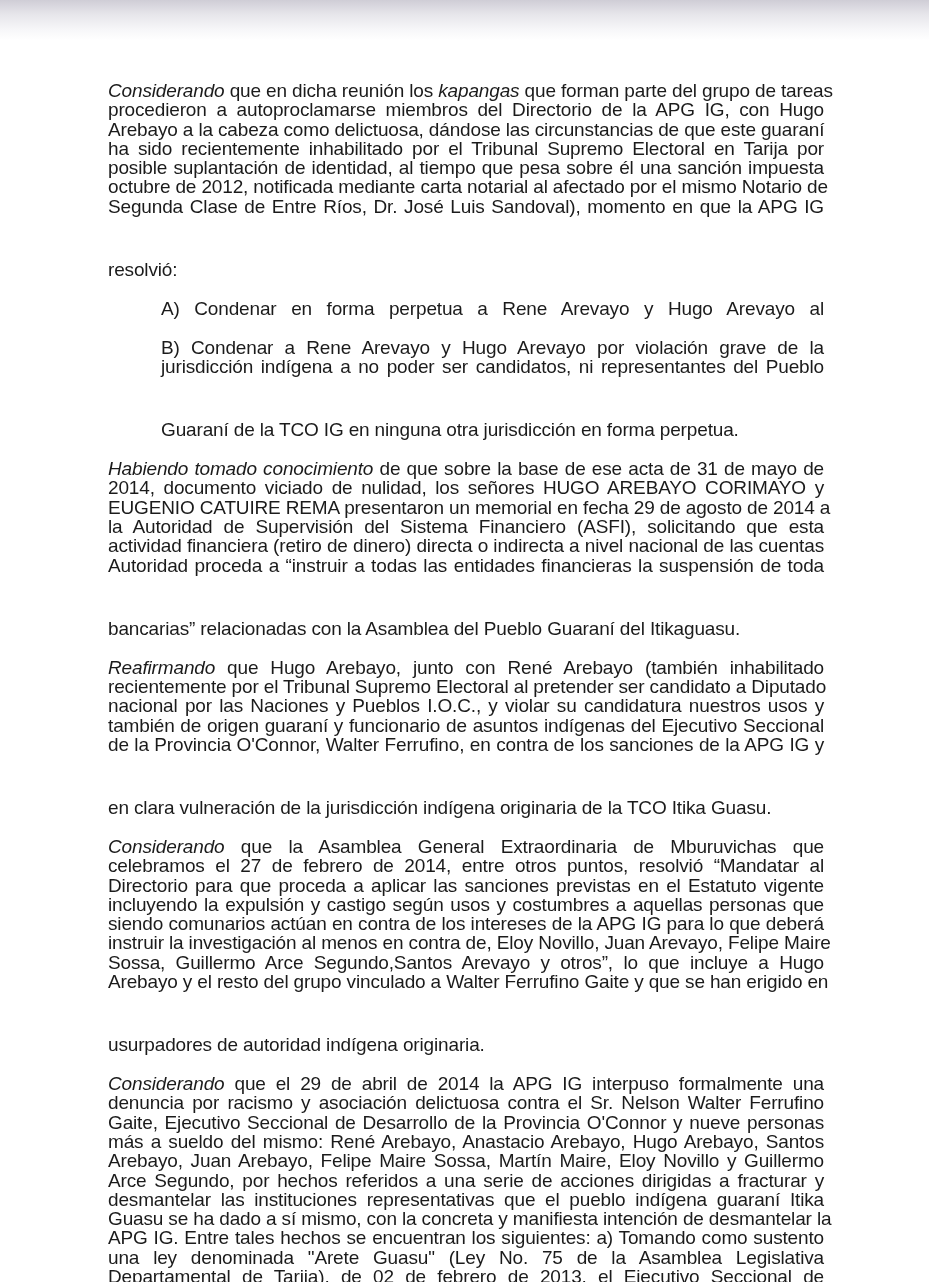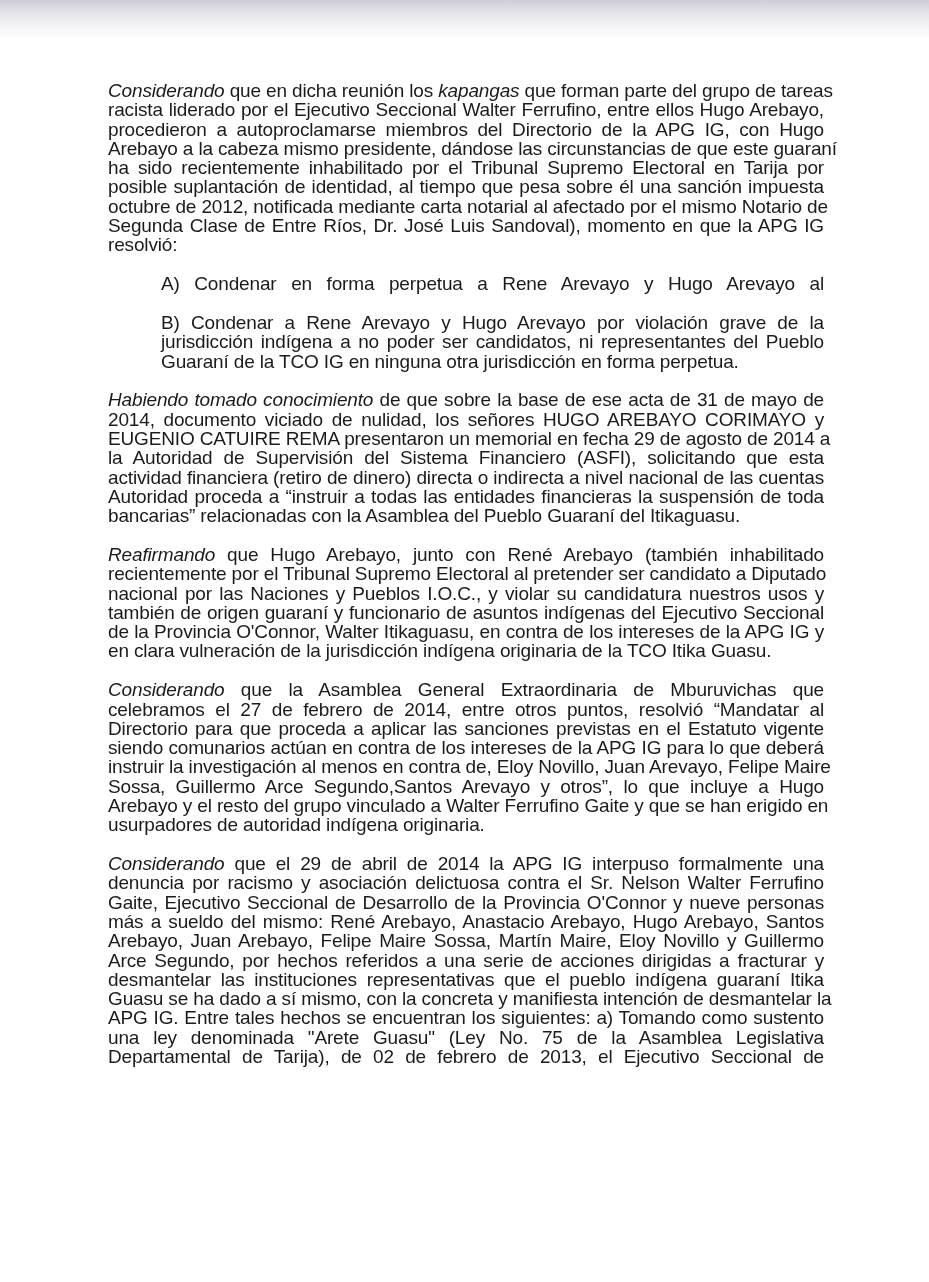--- a/index.html
+++ b/index.html
@@ -17,36 +17,35 @@
   .page {
     position: absolute; left: 108px; top: 81px; width: 716px;
     font-size: 19px; line-height: 19.3px;
     letter-spacing: -0.15px;
   }
   .para { margin: 0 0 19.5px 0; }
   .line {
     display: block; text-align: justify; text-align-last: justify;
     white-space: nowrap; height: 19.3px;
   }
-  .line.last { text-align-last: left; }
+  .line.last { text-align-last: left; margin-top: 44px; }
   .indent { margin-left: 53px; }
   .lead { font-style: italic; }
 </style>
 </head>
 <body>
 
 <div class="scan-shade"></div>
 
 <div class="page">
 
   <div class="para">
     <span class="line"><span class="lead">Considerando</span> <span>que en dicha reunión los </span><span class="lead">kapangas</span><span> que forman parte del grupo de tareas</span></span>
-    <span class="line">racista liderado por el Ejecutivo Seccional Walter Ferrufino, entre ellos Hugo Arebayo,</span>
     <span class="line">procedieron a autoproclamarse miembros del Directorio de la APG IG, con Hugo</span>
-    <span class="line">Arebayo a la cabeza mismo presidente, dándose las circunstancias de que este guaraní</span>
+    <span class="line">Arebayo a la cabeza como delictuosa, dándose las circunstancias de que este guaraní</span>
     <span class="line">ha sido recientemente inhabilitado por el Tribunal Supremo Electoral en Tarija por</span>
     <span class="line">posible suplantación de identidad, al tiempo que pesa sobre él una sanción impuesta</span>
     <span class="line">octubre de 2012, notificada mediante carta notarial al afectado por el mismo Notario de</span>
     <span class="line">Segunda Clase de Entre Ríos, Dr. José Luis Sandoval), momento en que la APG IG</span>
     <span class="line last">resolvió:</span>
   </div>
 
   <div class="para indent">
     <span class="line">A) Condenar en forma perpetua a Rene Arevayo y Hugo Arevayo al</span>
   </div>
@@ -65,28 +64,29 @@
     <span class="line">actividad financiera (retiro de dinero) directa o indirecta a nivel nacional de las cuentas</span>
     <span class="line">Autoridad proceda a “instruir a todas las entidades financieras la suspensión de toda</span>
     <span class="line last">bancarias” relacionadas con la Asamblea del Pueblo Guaraní del Itikaguasu.</span>
   </div>
 
   <div class="para">
     <span class="line"><span class="lead">Reafirmando</span><span> que Hugo Arebayo, junto con René Arebayo (también inhabilitado</span></span>
     <span class="line">recientemente por el Tribunal Supremo Electoral al pretender ser candidato a Diputado</span>
     <span class="line">nacional por las Naciones y Pueblos I.O.C., y violar su candidatura nuestros usos y</span>
     <span class="line">también de origen guaraní y funcionario de asuntos indígenas del Ejecutivo Seccional</span>
-    <span class="line">de la Provincia O'Connor, Walter Itikaguasu, en contra de los intereses de la APG IG y</span>
+    <span class="line">de la Provincia O'Connor, Walter Ferrufino, en contra de los sanciones de la APG IG y</span>
     <span class="line last">en clara vulneración de la jurisdicción indígena originaria de la TCO Itika Guasu.</span>
   </div>
 
   <div class="para">
     <span class="line"><span class="lead">Considerando</span><span> que la Asamblea General Extraordinaria de Mburuvichas que</span></span>
     <span class="line">celebramos el 27 de febrero de 2014, entre otros puntos, resolvió “Mandatar al</span>
     <span class="line">Directorio para que proceda a aplicar las sanciones previstas en el Estatuto vigente</span>
+    <span class="line">incluyendo la expulsión y castigo según usos y costumbres a aquellas personas que</span>
     <span class="line">siendo comunarios actúan en contra de los intereses de la APG IG para lo que deberá</span>
     <span class="line">instruir la investigación al menos en contra de, Eloy Novillo, Juan Arevayo, Felipe Maire</span>
     <span class="line">Sossa, Guillermo Arce Segundo,Santos Arevayo y otros”, lo que incluye a Hugo</span>
     <span class="line">Arebayo y el resto del grupo vinculado a Walter Ferrufino Gaite y que se han erigido en</span>
     <span class="line last">usurpadores de autoridad indígena originaria.</span>
   </div>
 
   <div class="para">
     <span class="line"><span class="lead">Considerando</span><span> que el 29 de abril de 2014 la APG IG interpuso formalmente una</span></span>
     <span class="line">denuncia por racismo y asociación delictuosa contra el Sr. Nelson Walter Ferrufino</span>

